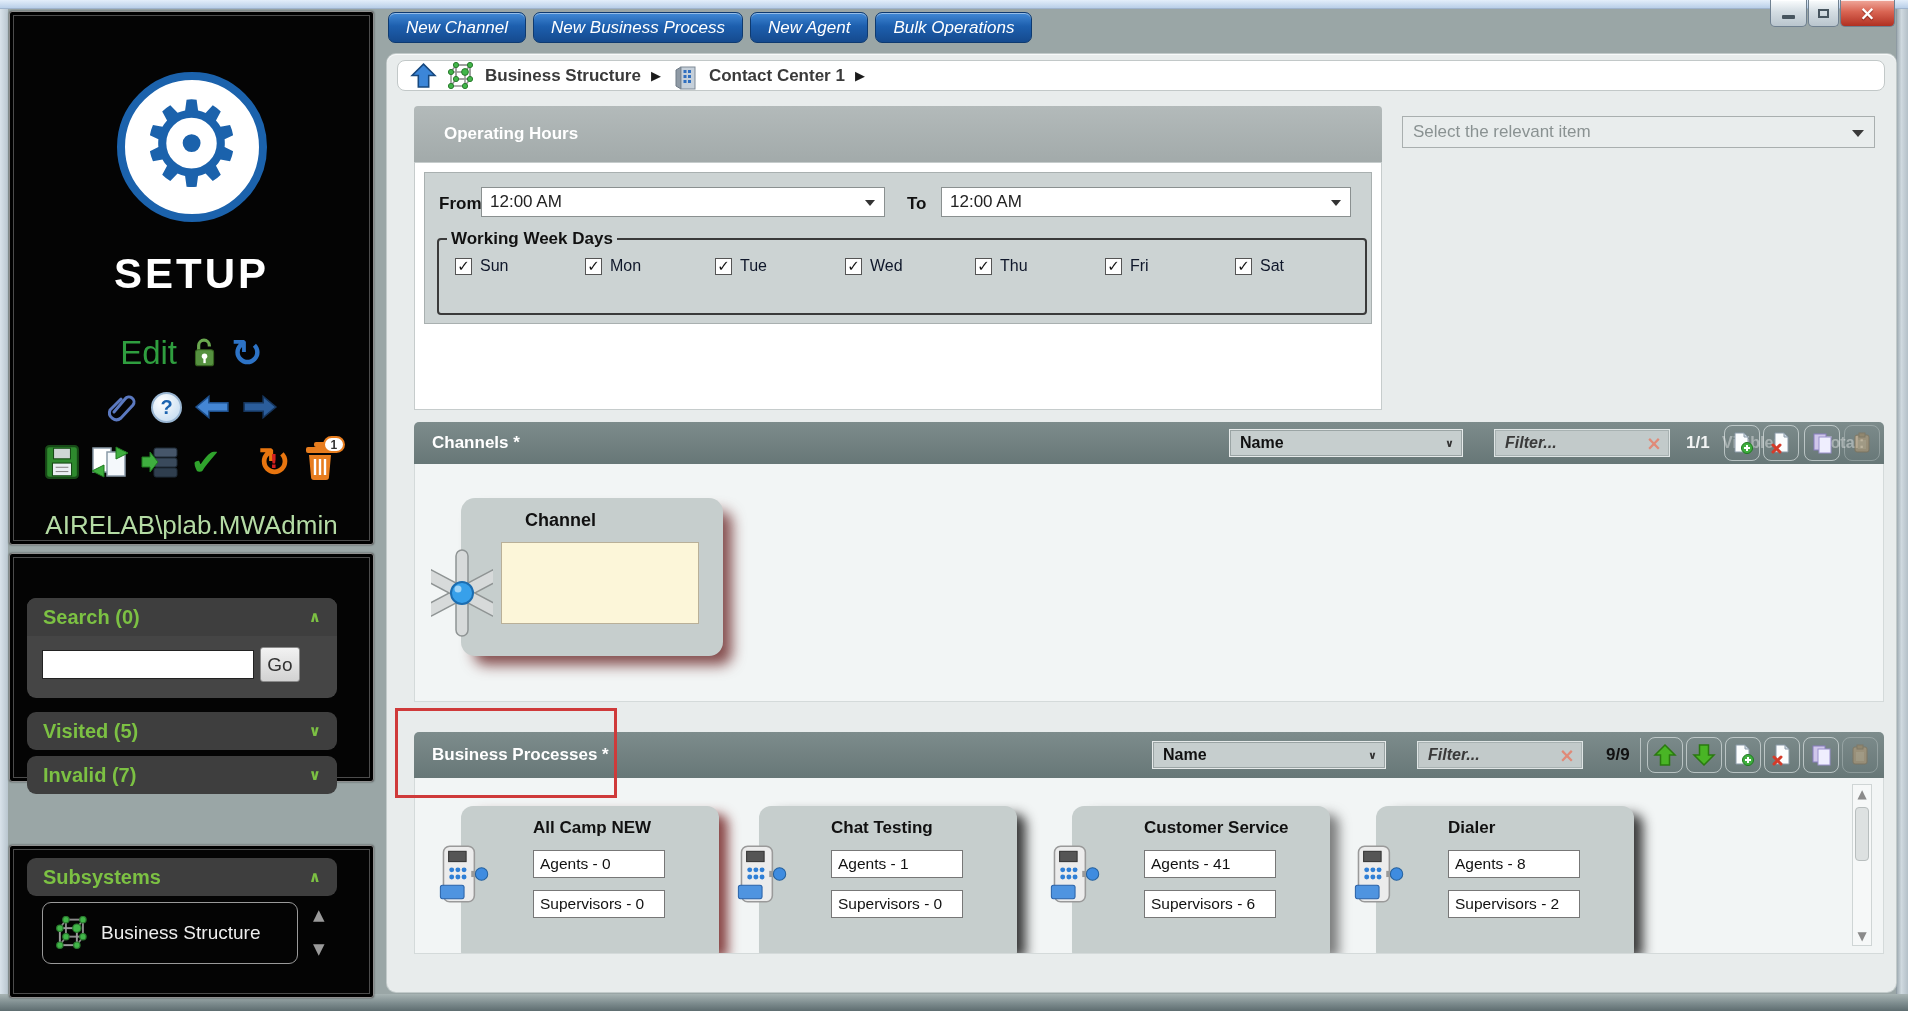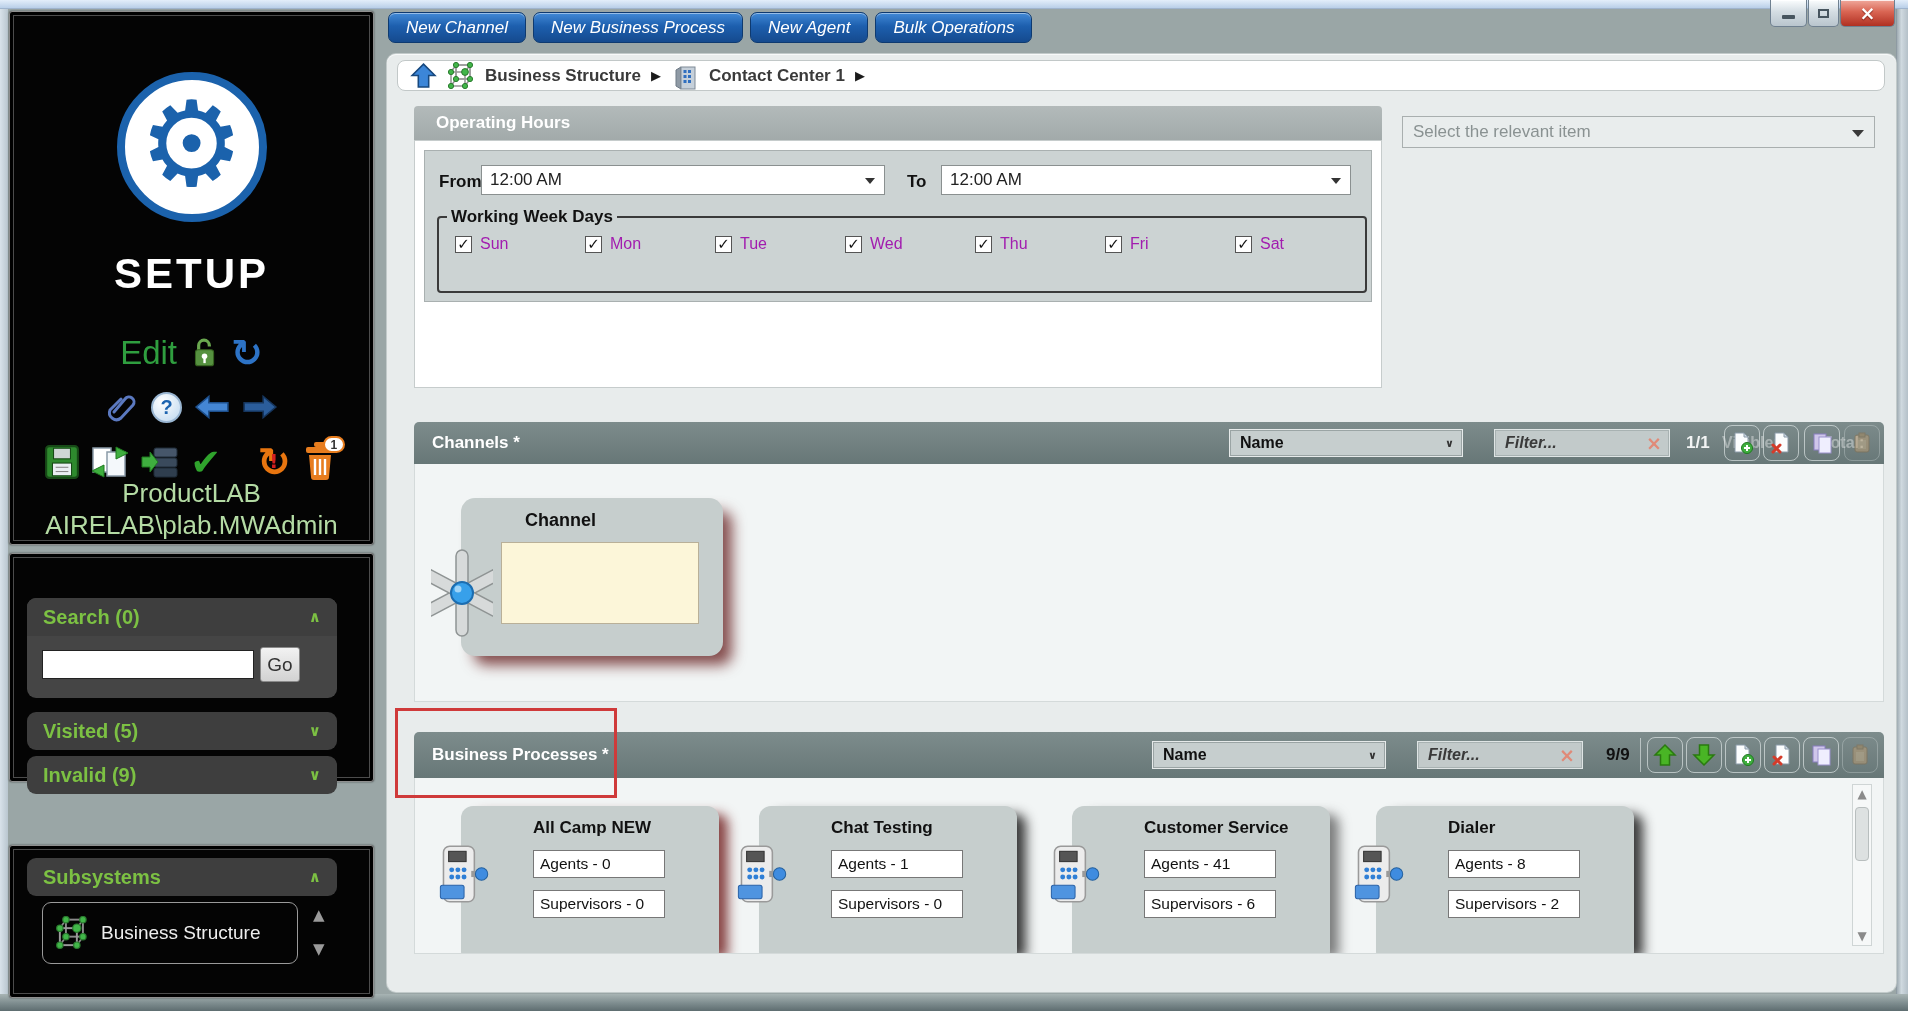--- a/index.html
+++ b/index.html
@@ -84,43 +84,43 @@
     display:flex; align-items:center; box-shadow:inset 0 1px 0 rgba(255,255,255,.45); cursor:pointer; }
 
   #content-panel { position:absolute; left:387px; top:54px; width:1509px; height:938px;
     background:#e8ecec; border-radius:9px; box-shadow:0 0 0 1px #c2caca, inset 0 1px 0 #f7f9f9; z-index:6; }
 
   #breadcrumb { position:absolute; left:10px; top:6px; width:1488px; height:31px; background:#fff;
     border:1px solid #c2c8c8; border-radius:8px; display:flex; align-items:center; gap:10px; padding:0 12px; }
   #breadcrumb .crumb { font-size:17px; font-weight:bold; color:#3a3a3a; cursor:pointer; }
   #breadcrumb .sep { font-size:13px; color:#1a1a1a; cursor:pointer; }
 
-  .panel-header-light { height:34px; background:linear-gradient(#b3baba,#a2aaaa); border-radius:4px 4px 0 0;
-    color:#fff; font-size:17px; font-weight:bold; display:flex; align-items:center; padding-left:22px; }
+  .panel-header-light { height:56px; background:linear-gradient(#b3baba,#a2aaaa); border-radius:4px 4px 0 0;
+    color:#fff; font-size:17px; font-weight:bold; display:flex; align-items:center; padding-left:30px; }
   .panel-header-dark { position:relative; background:linear-gradient(#7d8c8c,#677777); border-radius:5px 5px 0 0;
     color:#fff; font-size:17px; font-weight:bold; }
   .panel-header-dark .ttl { position:absolute; left:18px; top:50%; transform:translateY(-50%); }
 
   #oh-panel { position:absolute; left:27px; top:52px; width:968px; }
   #oh-body { height:248px; background:#fff; border:1px solid #c6cccc; position:relative; }
   #oh-gray { position:absolute; left:9px; top:9px; width:948px; height:152px; background:#ccd3d3; border:1px solid #a9b0b0; }
   .inline-lbl { position:absolute; font-size:17px; font-weight:bold; color:#111; top:21px; }
   .combo { position:absolute; background:#fff; border:1px solid #8a9090; height:30px; font-size:17px; color:#222;
     display:flex; align-items:center; padding:0 8px; cursor:pointer; }
   .combo::after { content:""; position:absolute; right:9px; top:12px; border:5px solid transparent; border-top:6px solid #333; }
   #from-combo { left:56px; top:14px; width:404px; }
   #to-combo { left:516px; top:14px; width:410px; }
   #wwd-fieldset { position:absolute; left:12px; top:56px; width:922px; height:86px;
     border:2px solid #3a3a3a; border-radius:4px; }
   #wwd-fieldset legend { font-size:17px; font-weight:bold; color:#111; margin-left:8px; padding:0 4px; }
   #wwd-days { display:flex; padding:8px 0 0 16px; }
   .day { width:130px; display:flex; align-items:center; gap:8px; }
   .day .box { width:17px; height:17px; background:#fff; border:1px solid #555; display:flex;
     align-items:center; justify-content:center; font-size:15px; font-weight:bold; color:#111; cursor:pointer; }
-  .day .dl { font-size:16px; color:#a21caf; }
+  .day .dl { font-size:16px; color:#0f172a; }
 
   #tz-panel { position:absolute; left:1015px; top:52px; width:473px; }
   #tz-combo { position:relative; margin-top:10px; height:32px; background:#e9eded; border:1px solid #a9afaf;
     font-size:17px; color:#8a9292; display:flex; align-items:center; padding:0 10px; cursor:pointer; }
   #tz-combo::after { content:""; position:absolute; right:10px; top:13px; border:6px solid transparent; border-top:7px solid #3a3a3a; }
 
   .list-panel { position:absolute; left:27px; width:1470px; }
   .list-body { background:#f2f5f5; border:1px solid #d4dada; border-top:none; position:relative; overflow:hidden; }
 
   .hdr-combo { position:absolute; height:28px; background:#c6cece; border:1px solid #e6eaea;
@@ -243,39 +243,38 @@
         <rect x="5" y="7" width="28" height="6" rx="2" fill="#e87d1e"></rect>
         <path d="M8 15 h22 l-2 22 a3 3 0 0 1 -3 3 h-12 a3 3 0 0 1 -3 -3 z" fill="#e87d1e"></path>
         <line x1="14" y1="19" x2="14" y2="35" stroke="#fff" stroke-width="2.4"></line>
         <line x1="19" y1="19" x2="19" y2="35" stroke="#fff" stroke-width="2.4"></line>
         <line x1="24" y1="19" x2="24" y2="35" stroke="#fff" stroke-width="2.4"></line>
       </svg>
       <span class="trash-badge">1</span>
     </span>
   </div>
 
-  <div class="acct" id="acct1">ProductLAB</div>
   <div class="acct" id="acct2">AIRELAB\plab.MWAdmin</div>
 </div>
 
 <div class="side-frame" id="side2">
   <div id="search-group">
     <div class="acc-bar">
       <span class="t">Search (0)</span>
       <span class="c glyph">∧</span>
     </div>
     <input id="search-input" value="" style="">
     <div id="go-btn">Go</div>
   </div>
   <div class="acc-bar" id="visited-bar">
     <span class="t">Visited (5)</span>
     <span class="c glyph">∨</span>
   </div>
   <div class="acc-bar" id="invalid-bar">
-    <span class="t">Invalid (9)</span>
+    <span class="t">Invalid (7)</span>
     <span class="c glyph">∨</span>
   </div>
 </div>
 
 <div class="side-frame" id="side3">
   <div class="acc-bar" id="subsys-bar">
     <span class="t">Subsystems</span>
     <span class="c glyph">∧</span>
   </div>
   <div id="subsys-item">

